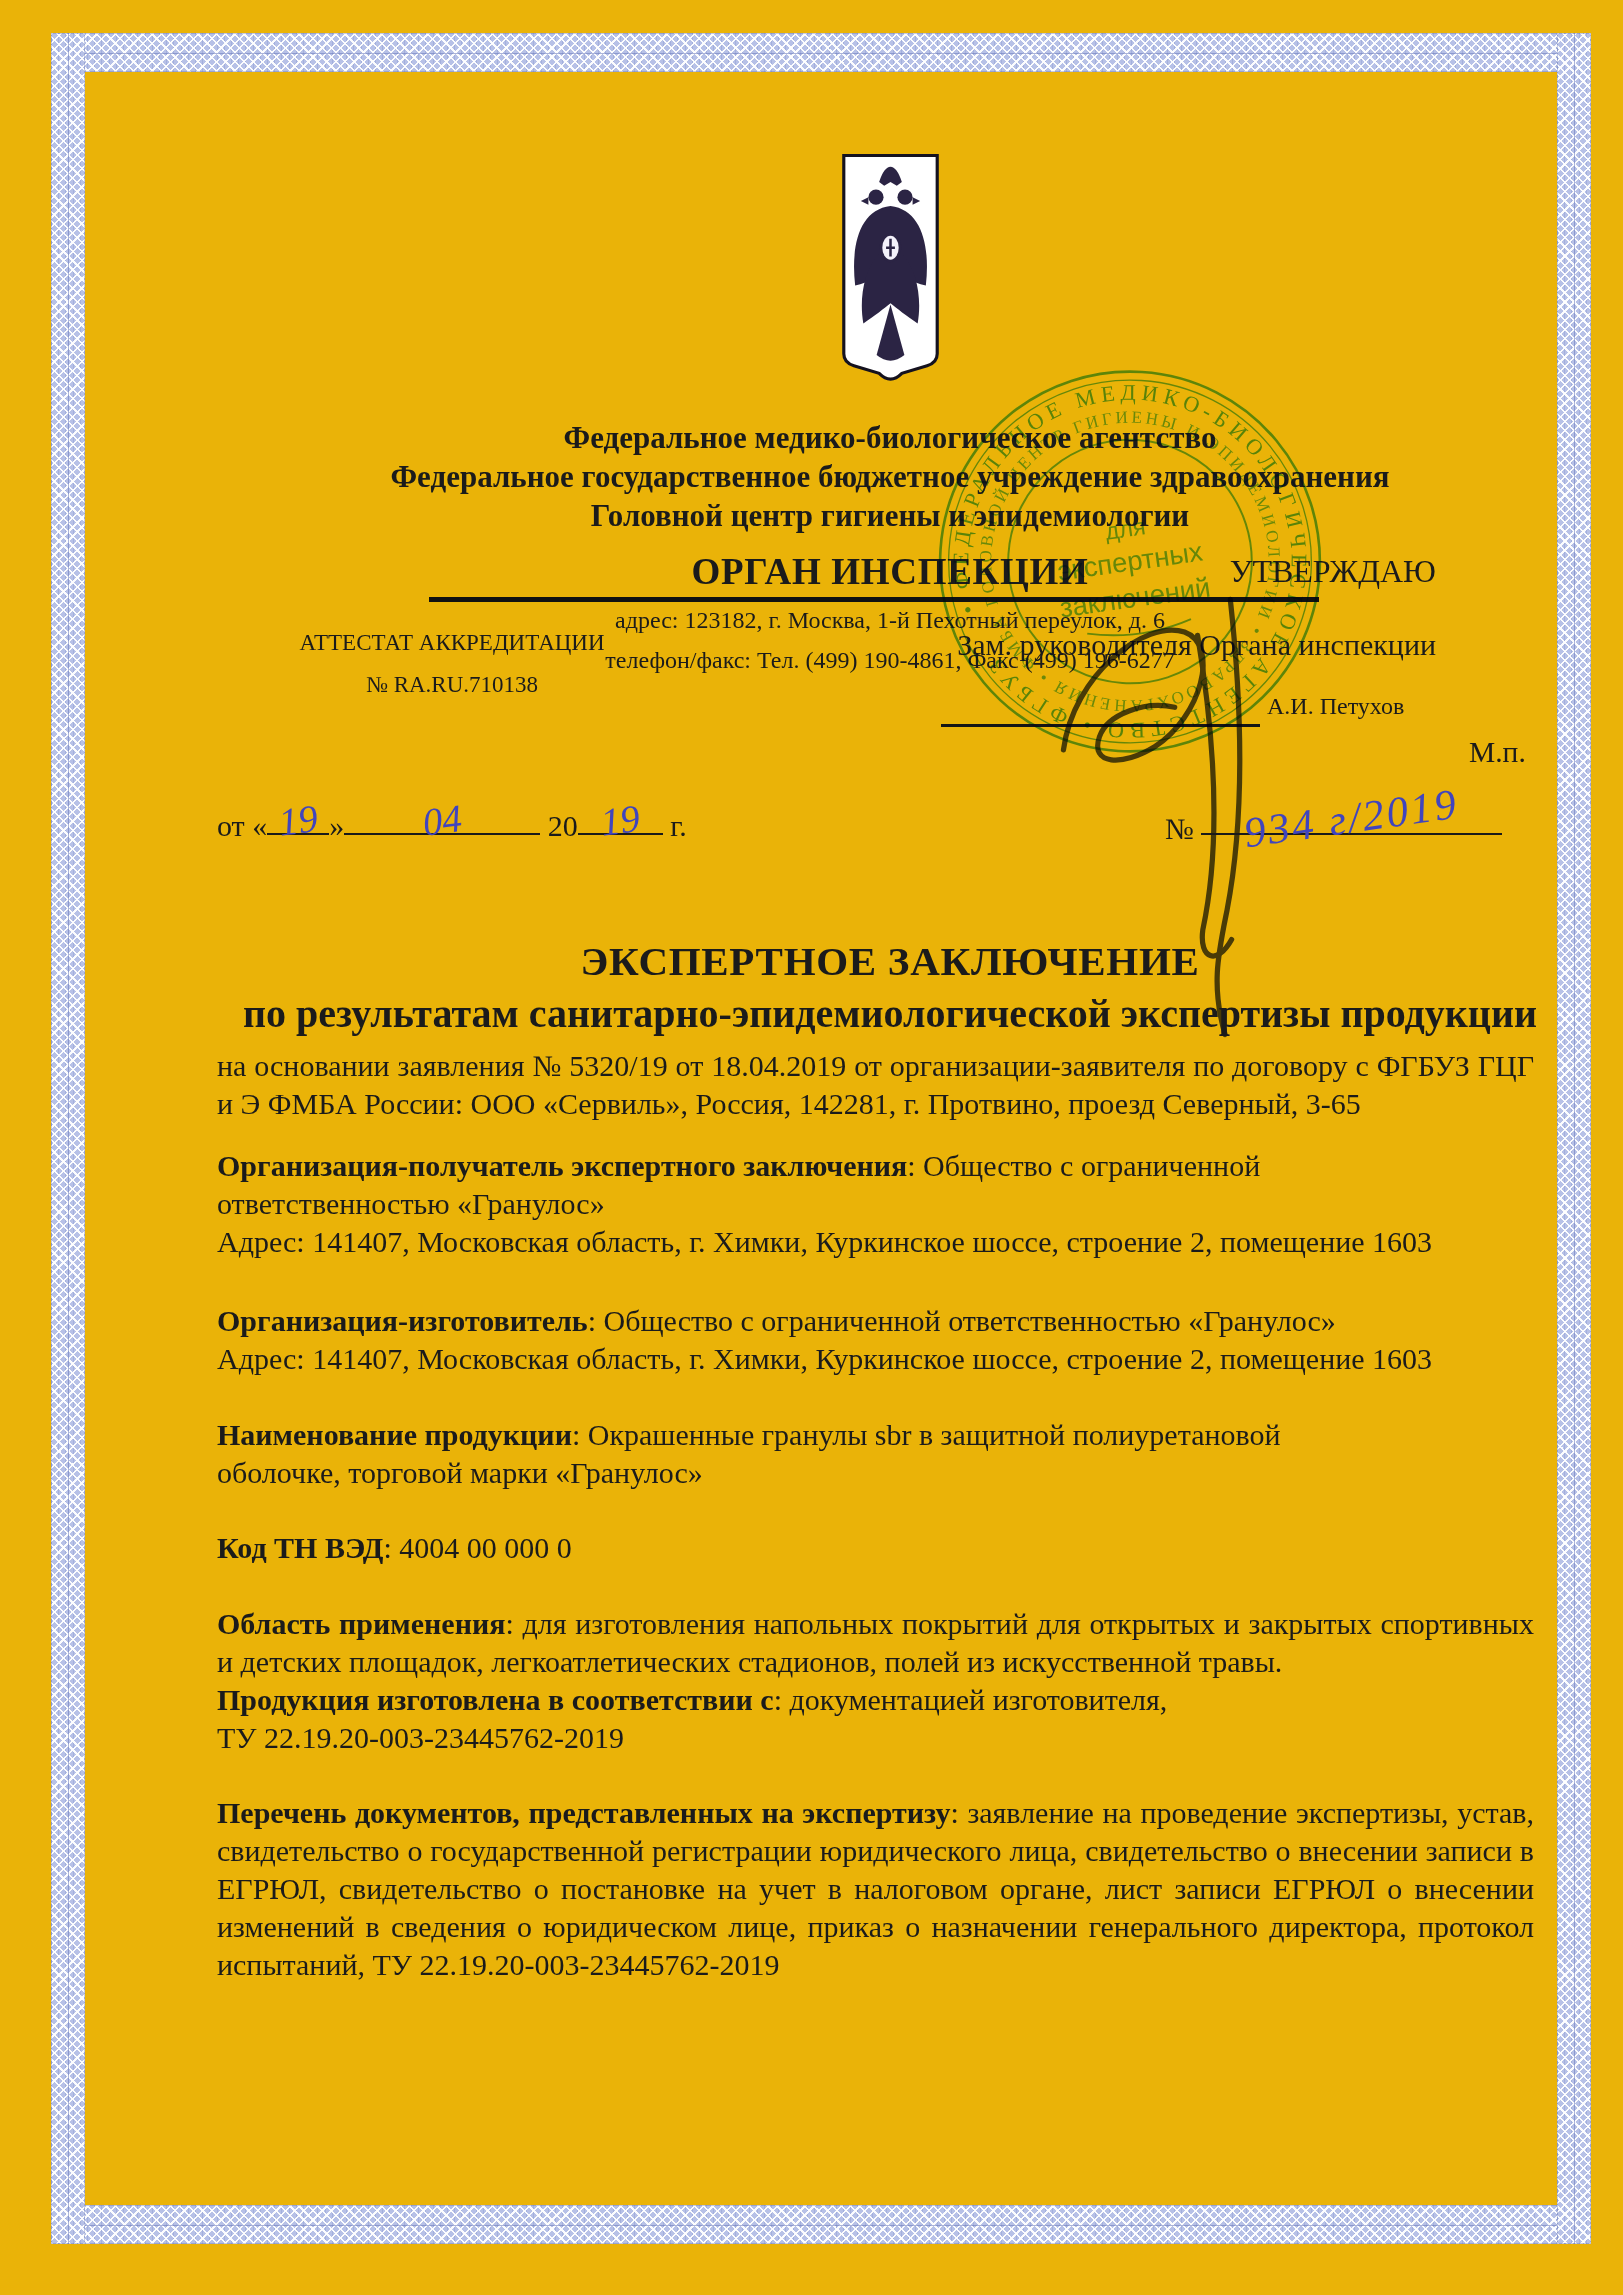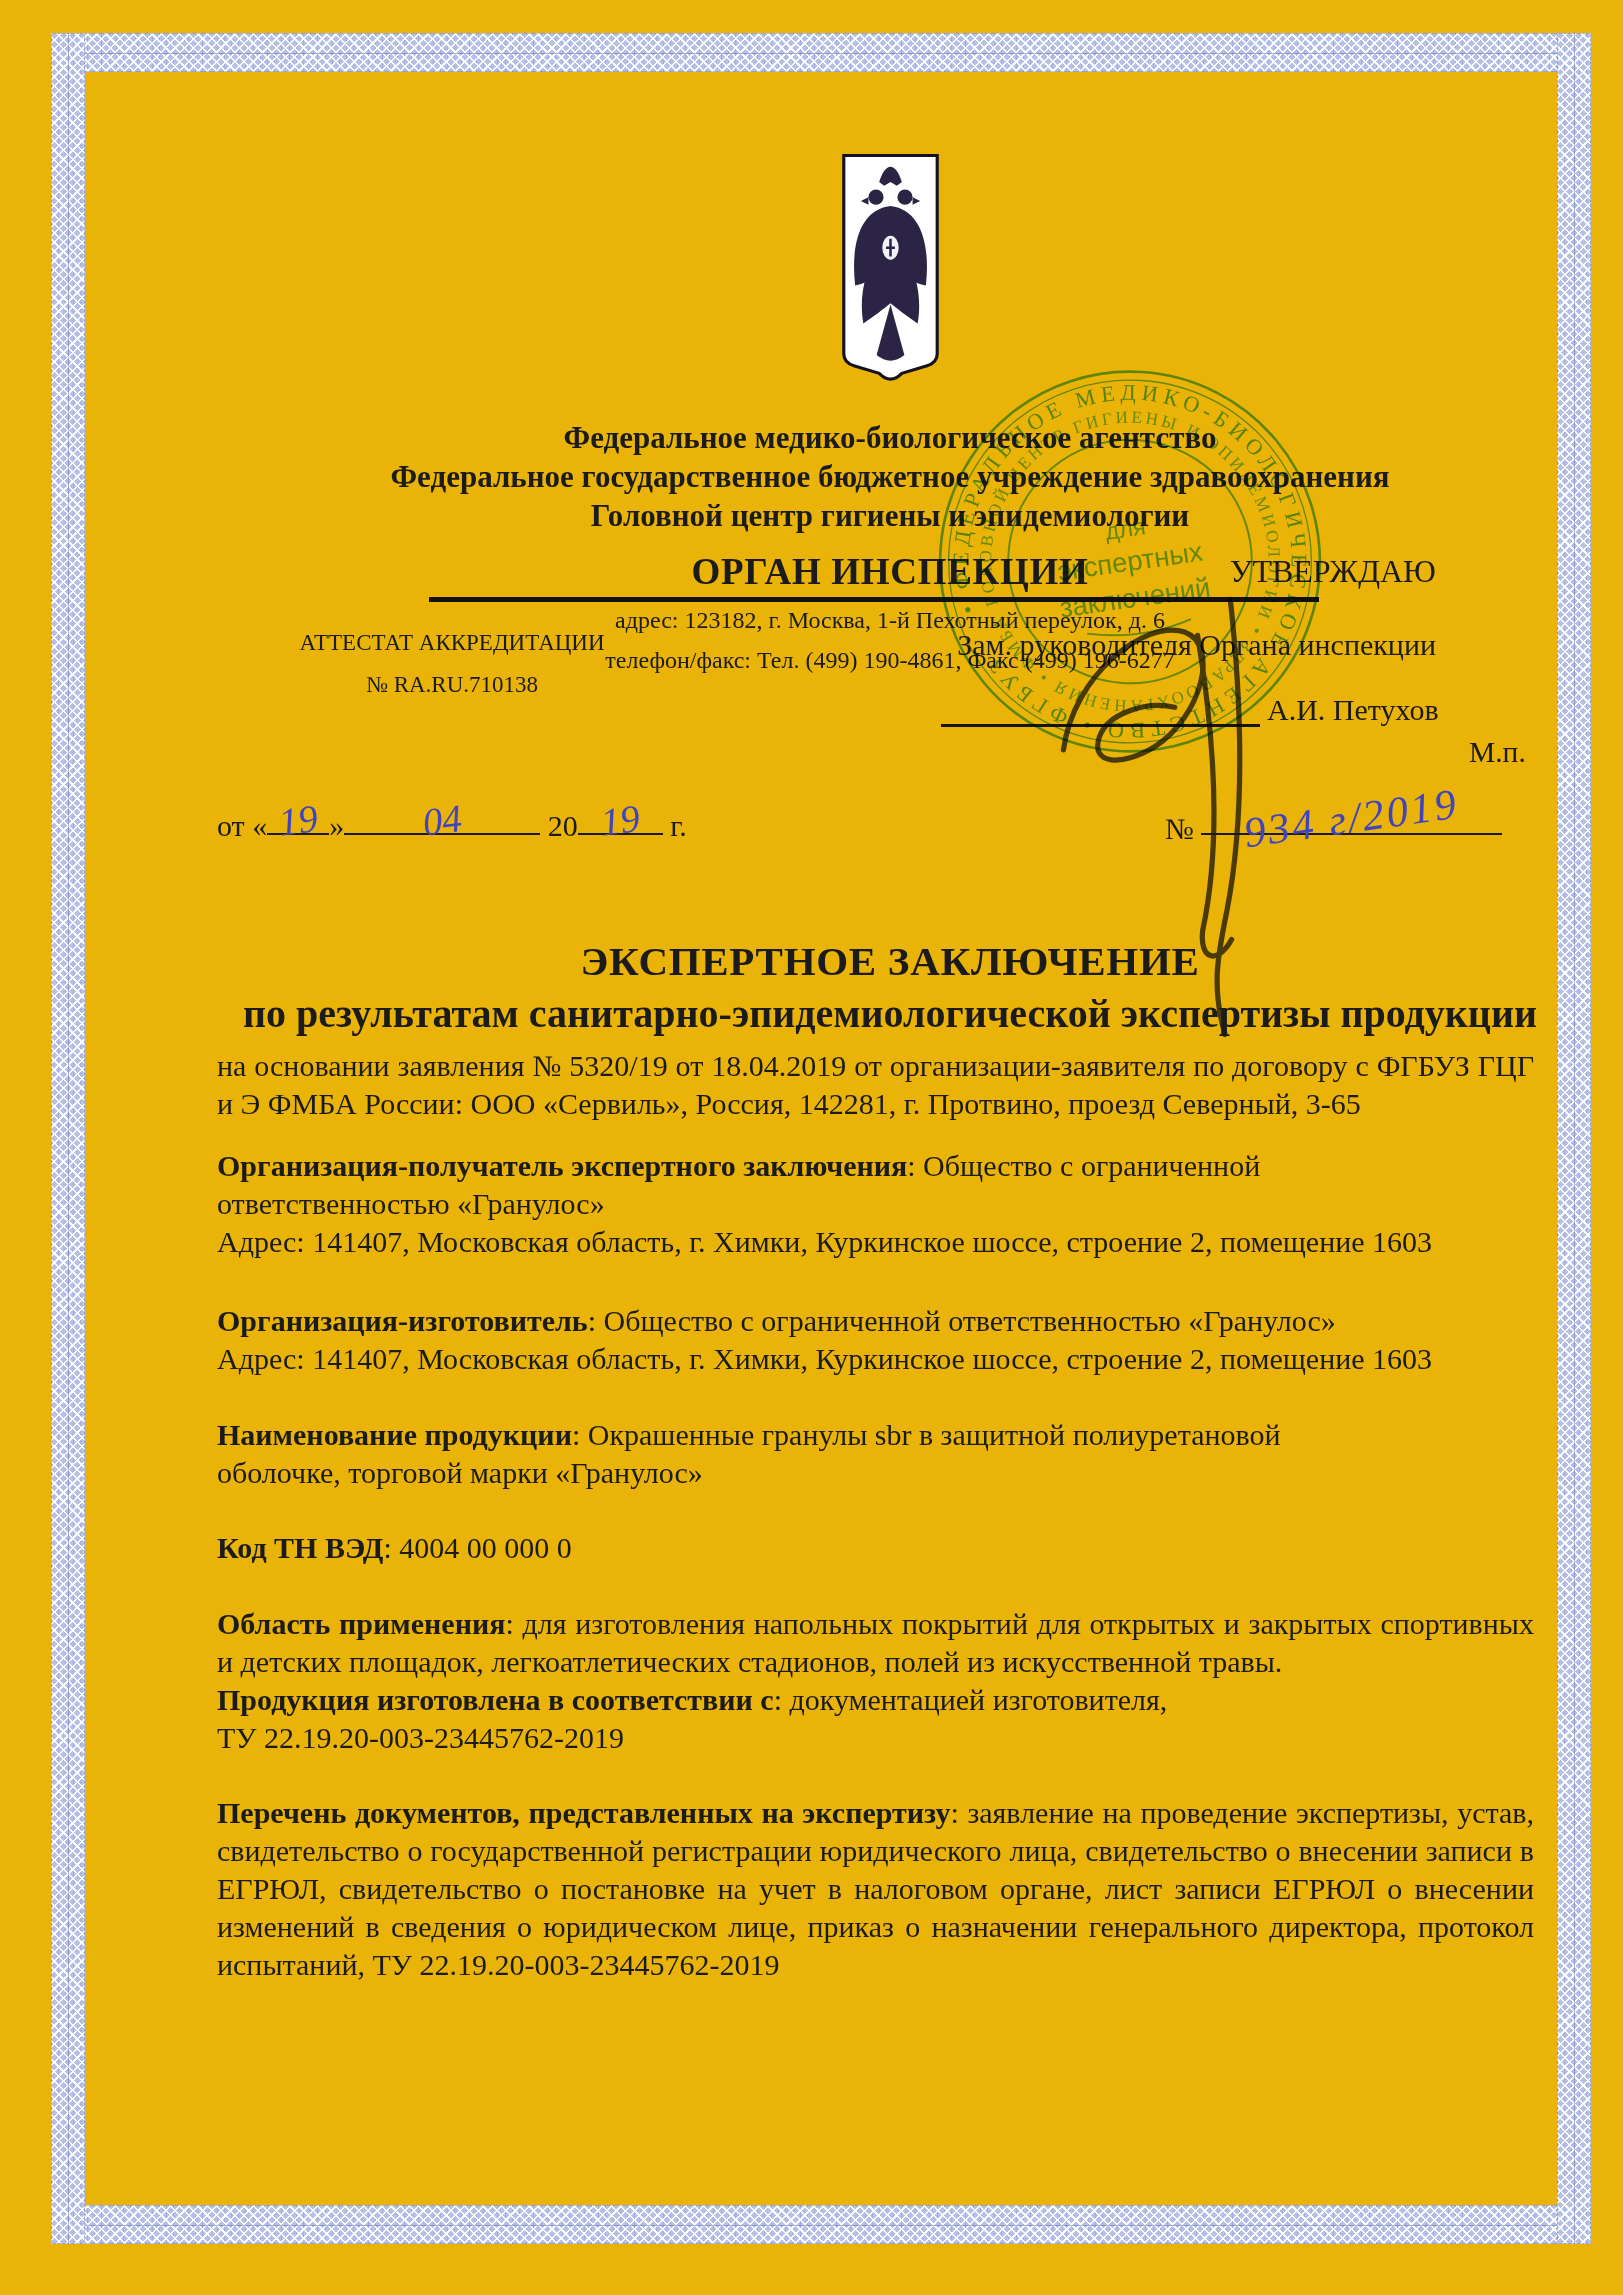--- a/index.html
+++ b/index.html
@@ -20,21 +20,21 @@
   .abs{position:absolute;}
   .hdr{left:157px;width:1466px;text-align:center;}
   .org-line{font-weight:bold;font-size:31px;line-height:38px;}
   .inspection{font-weight:bold;font-size:37px;letter-spacing:0.7px;}
   .rule{left:429px;top:597px;width:890px;height:4.6px;background:#111;}
   .addr{font-size:24px;}
   .caps-block{left:223px;width:458px;text-align:center;font-size:23px;line-height:42px;}
   .approve{left:929px;width:507px;text-align:right;}
   .a2{font-size:30px;}
   .sig-rule{left:941px;top:724px;width:319px;height:2.6px;background:#151515;}
-  .petukhov{left:1267px;top:693px;font-size:30px;}
+  .petukhov{left:1267px;top:693px;font-size:24px;}
   .mp{left:1469px;top:736px;font-size:29.5px;}
   
   .fill-row{font-size:30px;}
   .blank{display:inline-block;border-bottom:2px solid #1a1a1a;text-align:center;height:33px;overflow:visible;vertical-align:baseline;}
   .ink{font-family:"Liberation Serif","DejaVu Serif",serif;font-style:italic;color:#4145bd;display:inline-block;}
   .ink.sm{font-size:39px;transform:rotate(-7deg) translateY(-2.6px);}
   .ink.big{font-size:43px;transform:rotate(-8deg) translateY(-6.5px);letter-spacing:2.6px;}
   
   .doc-title{left:157px;width:1466px;text-align:center;font-weight:bold;font-size:41px;letter-spacing:0.7px;}
   .doc-subtitle{left:157px;width:1466px;text-align:center;font-weight:bold;font-size:40px;}

